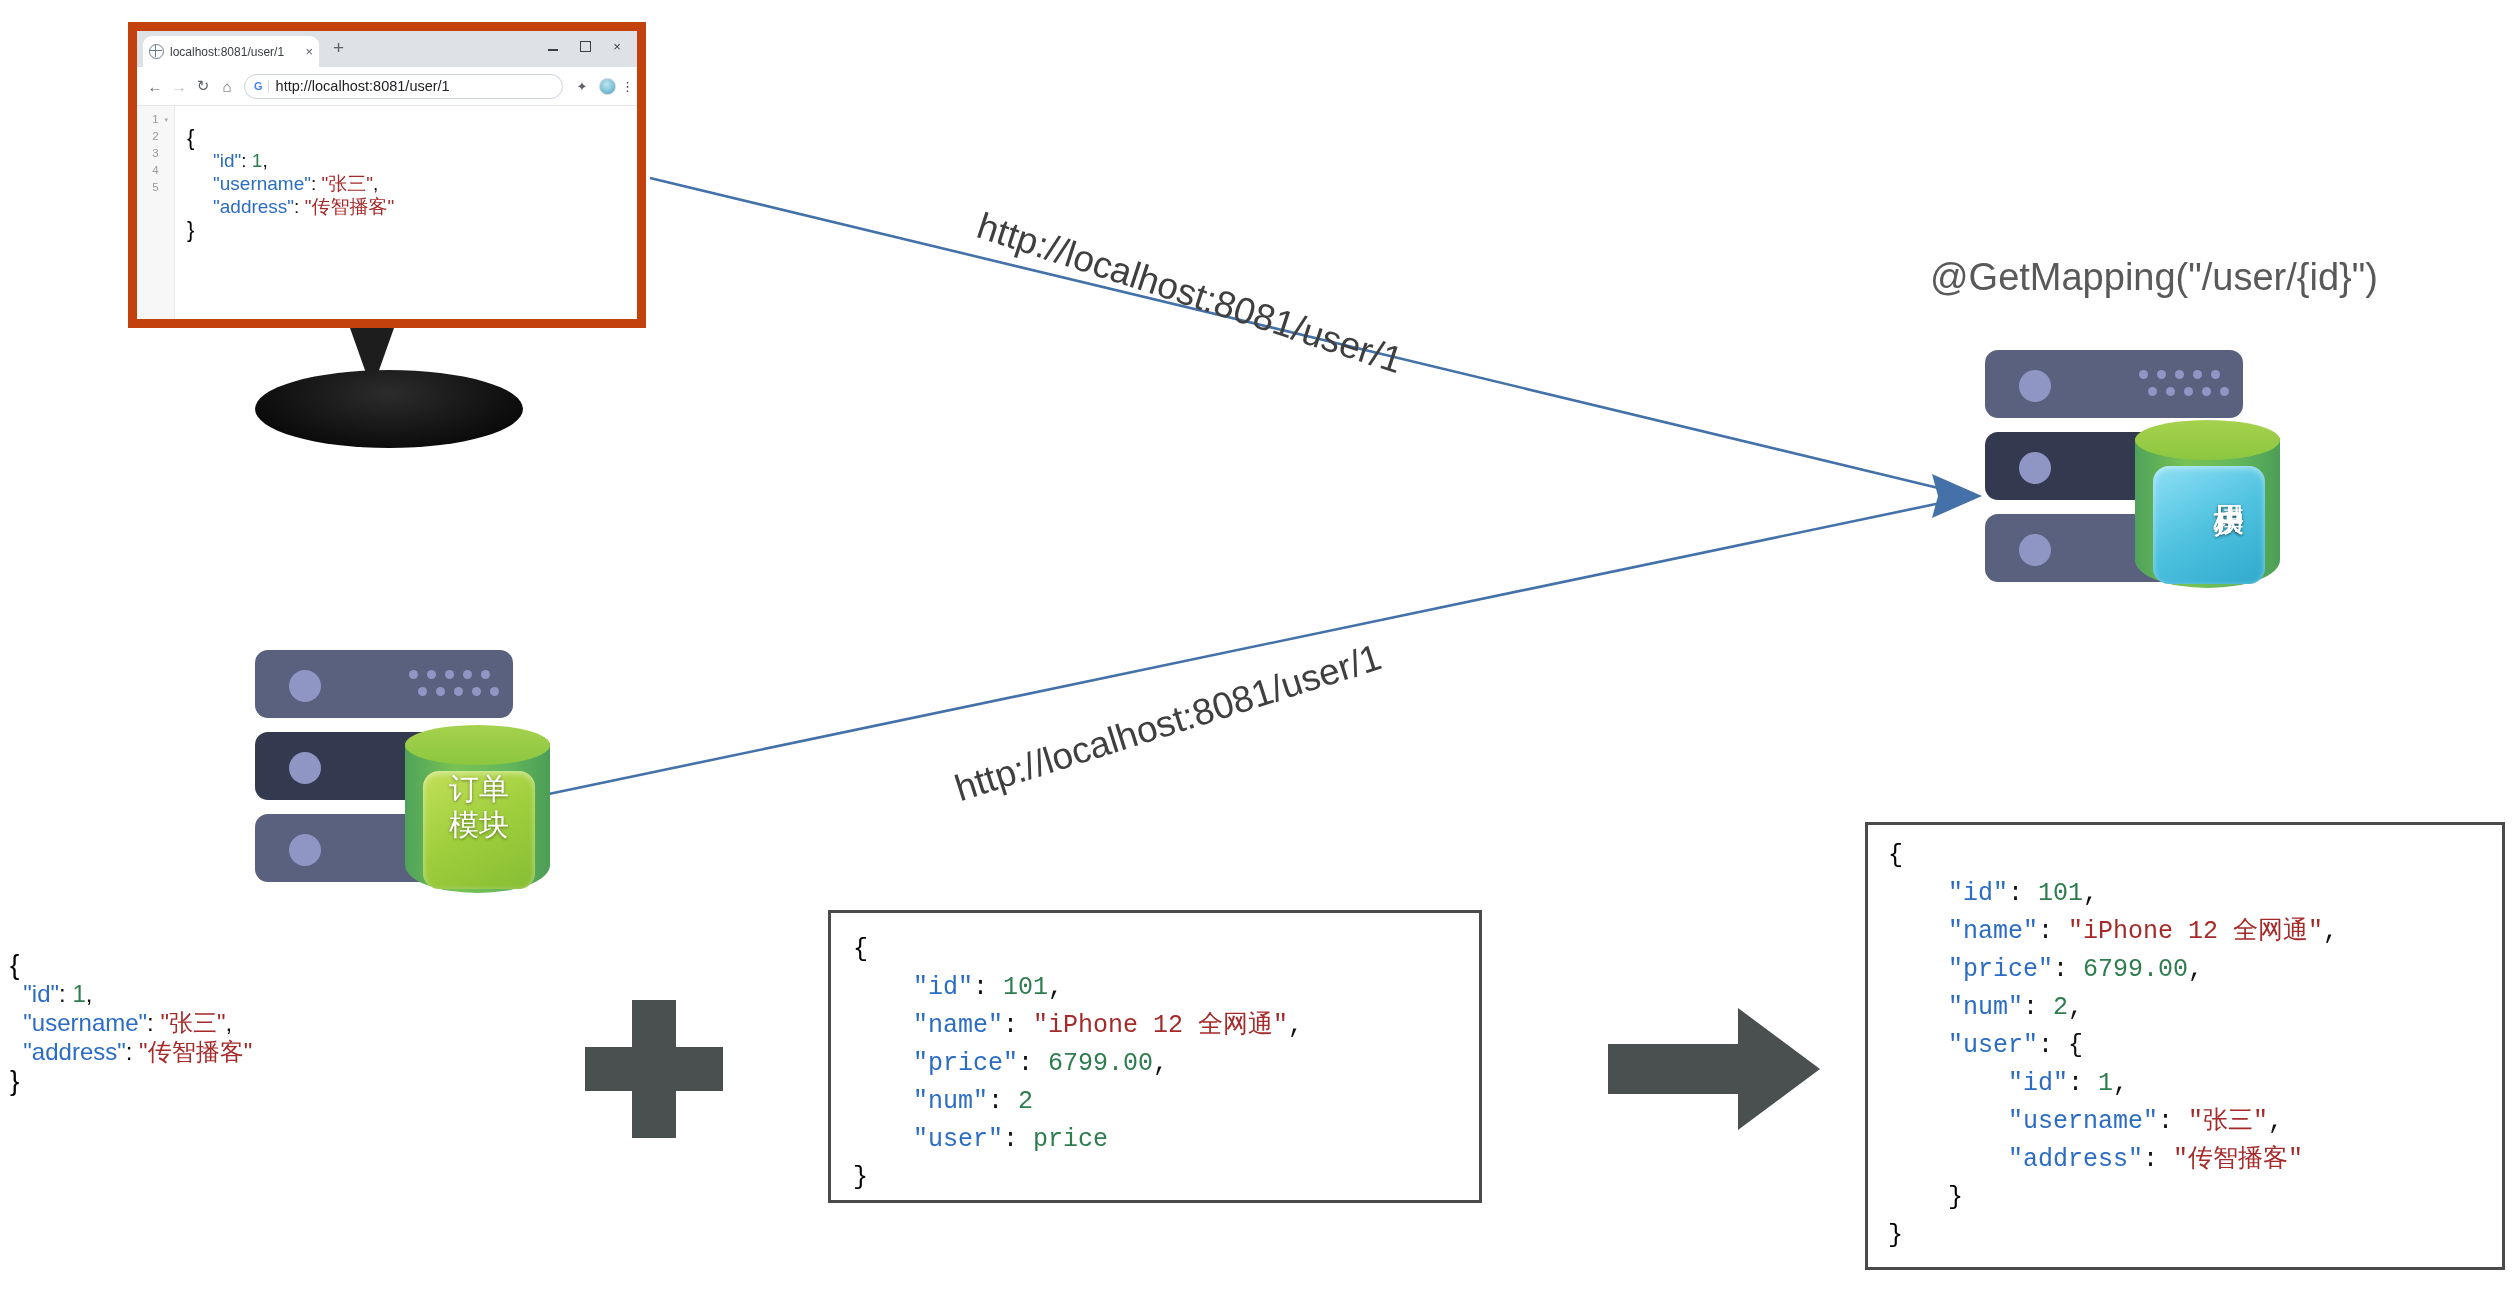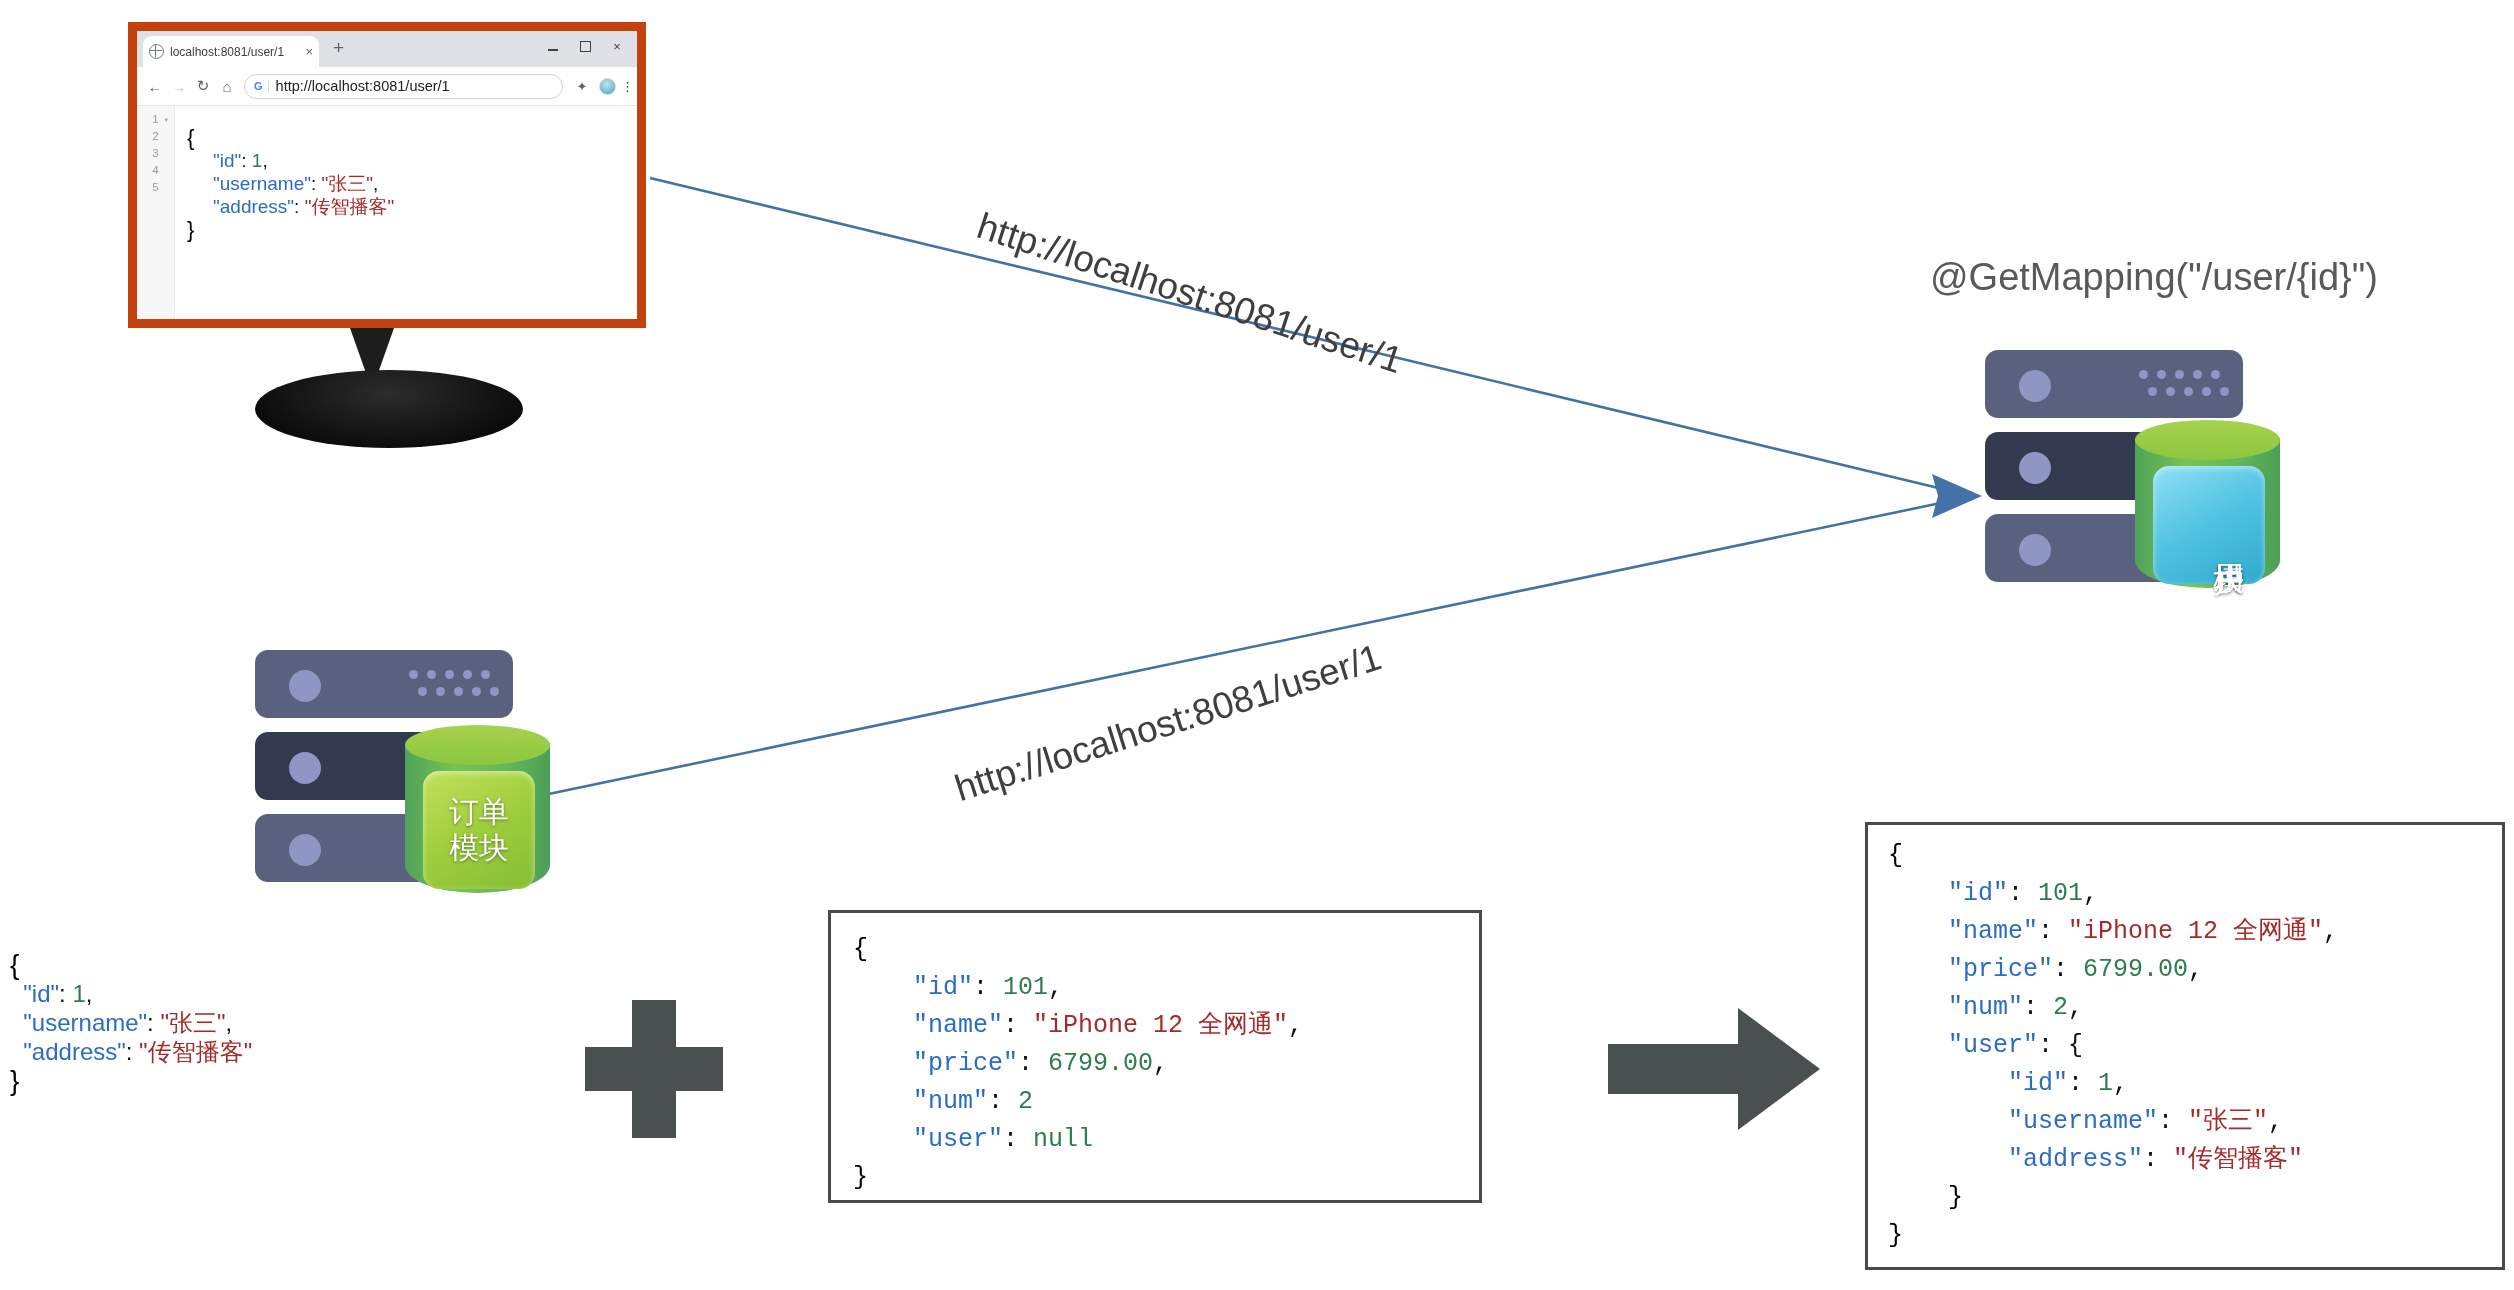--- a/index.html
+++ b/index.html
@@ -71,21 +71,21 @@
   .sled{position:absolute;left:34px;top:20px;width:32px;height:32px;border-radius:50%;background:#8f96c4;}
   .dots{position:absolute;right:18px;top:20px;width:86px;height:30px;}
   .dot{position:absolute;width:9px;height:9px;border-radius:50%;background:#8f96c4;}
   .cyl{position:absolute;width:145px;height:180px;}
   .cyl .body{position:absolute;left:0;top:18px;width:145px;height:150px;
      background:linear-gradient(90deg,#4fa35a 0%,#79c254 35%,#63b85c 70%,#4c9e56 100%);
      border-radius:0 0 72px 72px/0 0 28px 28px;}
   .cyl .top{position:absolute;left:0;top:0;width:145px;height:40px;border-radius:50%;
      background:linear-gradient(180deg,#a6d24e 0%,#8cc63f 100%);}
   .cyl .face{position:absolute;left:18px;top:46px;width:112px;height:118px;border-radius:16px;
-     display:flex;align-items:center;justify-content:center;}
+     display:flex;align-items:flex-start;justify-content:center;}
   .cyl .face.green{background:linear-gradient(150deg,#c3e05a 0%,#9ece3c 50%,#86bd34 100%);
      box-shadow:inset 0 2px 6px rgba(255,255,255,.5);}
   .cyl .face.blue{background:linear-gradient(150deg,#8fe0f5 0%,#4fc2e0 50%,#2fa9cc 100%);
      box-shadow:inset 0 2px 6px rgba(255,255,255,.5);}
   .modlabel{color:#fff;font-size:30px;line-height:36px;text-align:center;
      text-shadow:0 1px 3px rgba(0,0,0,.45);font-family:"DejaVu Sans",sans-serif;}
   .modlabel.vert{writing-mode:vertical-rl;line-height:1.05;font-size:31px;}
 
   #server-order{left:255px;top:650px;}
   #server-order .cyl{left:150px;top:75px;}
@@ -279,21 +279,21 @@
   <div class="bar h"></div>
     <div class="bar v"></div>
 </div>
 
 <div class="abs codeblock" id="json-mid">
   <div class="ln">{</div>
   <div class="ln">    <span class="k">"id"</span><span class="p">: </span><span class="n">101</span><span class="p">,</span></div>
   <div class="ln">    <span class="k">"name"</span><span class="p">: </span><span class="s">"iPhone 12 全网通"</span><span class="p">,</span></div>
   <div class="ln">    <span class="k">"price"</span><span class="p">: </span><span class="n">6799.00</span><span class="p">,</span></div>
   <div class="ln">    <span class="k">"num"</span><span class="p">: </span><span class="n">2</span></div>
-  <div class="ln">    <span class="k">"user"</span><span class="p">: </span><span class="n">null</span></div>
+  <div class="ln">    <span class="k">"user"</span><span class="p">: </span><span class="n">price</span></div>
   <div class="ln">}</div>
 </div>
 
 <svg class="abs" id="big-arrow" viewBox="0 0 212 122">
   <polygon points="0,36 130,36 130,0 212,61 130,122 130,86 0,86" fill="#4a4f4f"></polygon>
 </svg>
 
 <div class="abs codeblock" id="json-right">
   <div class="ln">{</div>
   <div class="ln">    <span class="k">"id"</span><span class="p">: </span><span class="n">101</span><span class="p">,</span></div>

